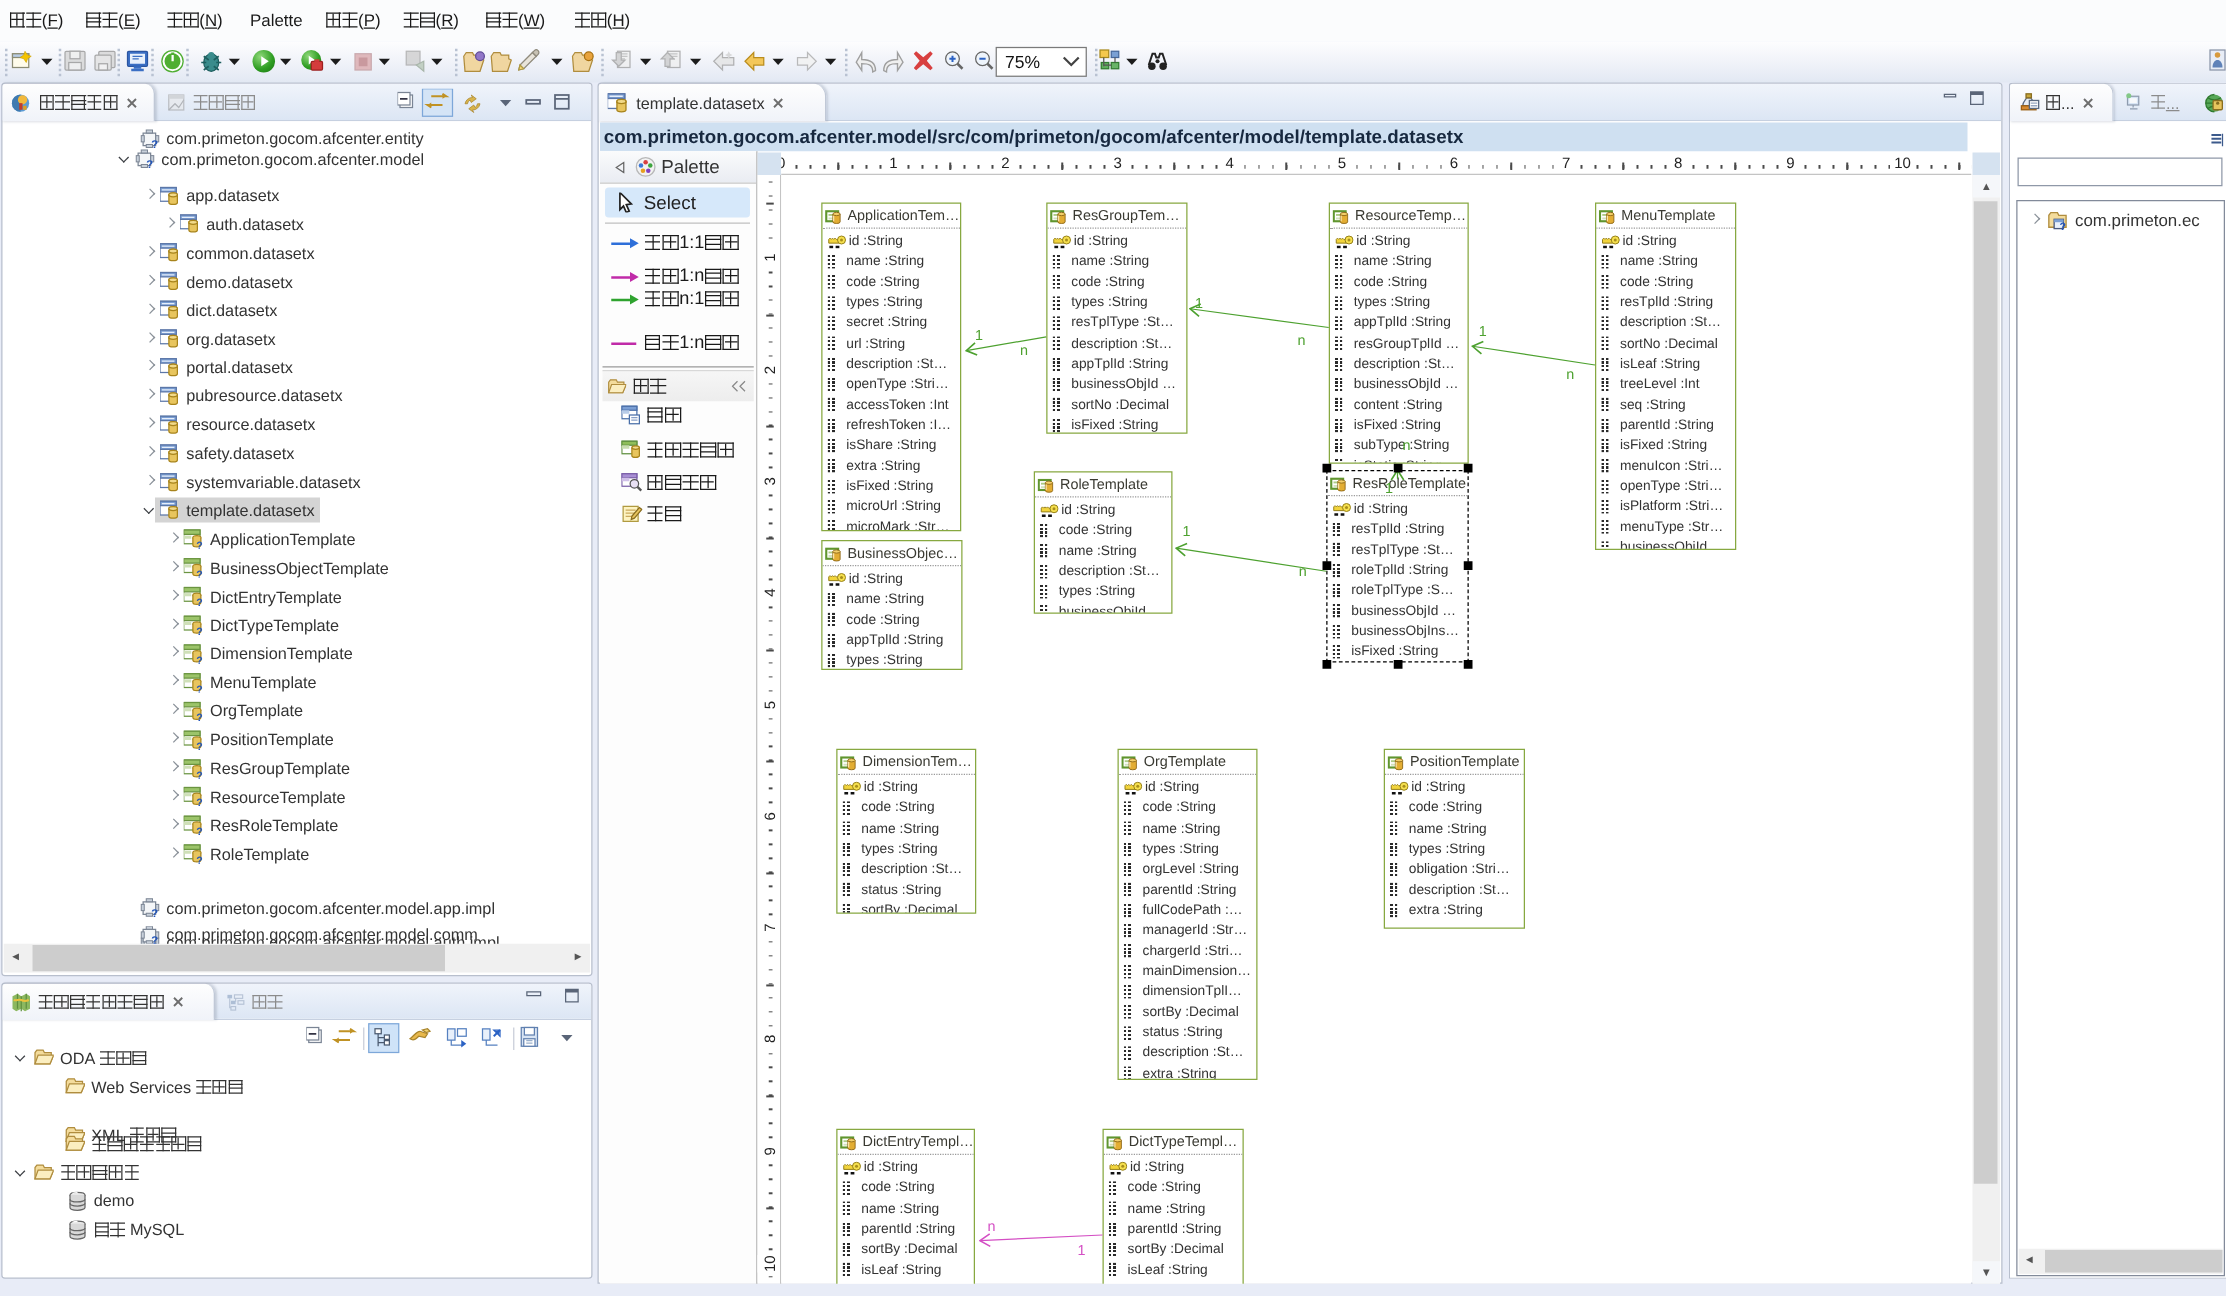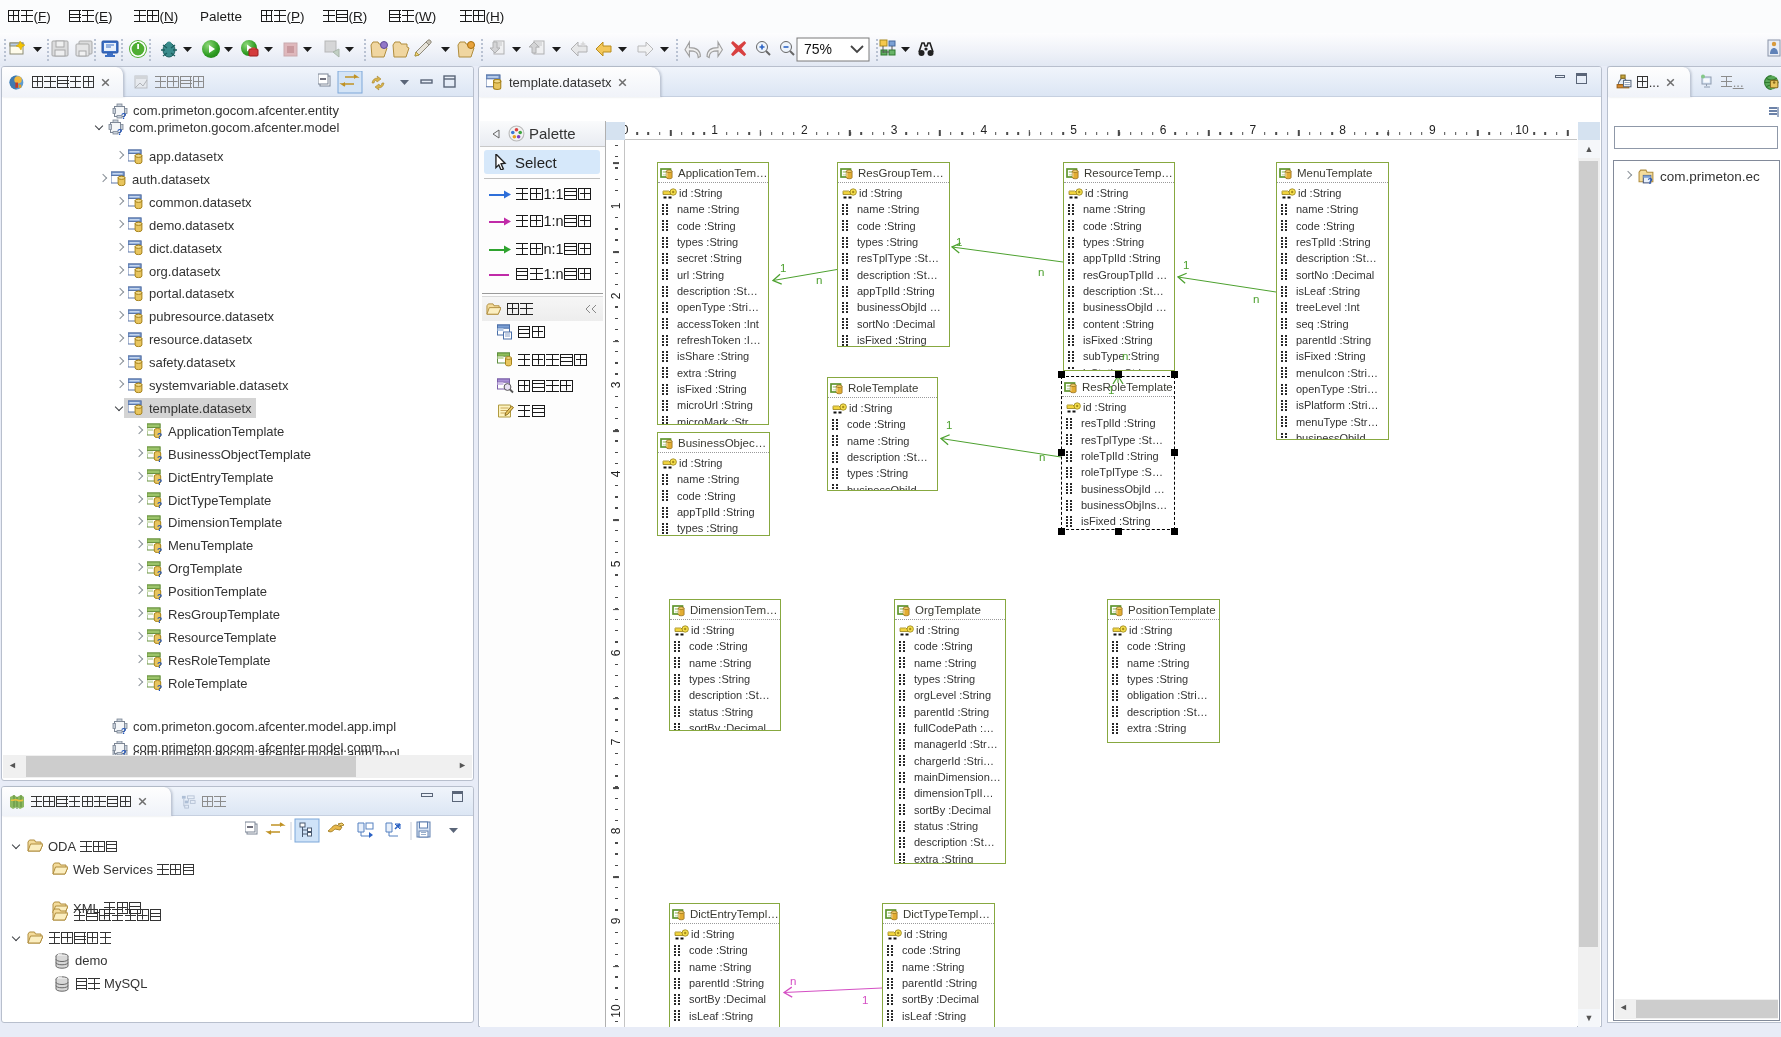--- a/index.html
+++ b/index.html
@@ -327,21 +327,21 @@
 <div style="position:absolute;left:1px;top:31px;right:1px;bottom:1px;overflow:hidden;font-size:13px" id="ltree">
 <div class="tree-row" style="top:1.7px;left:105px"><svg class="ic" width="16" height="16">
           <use href="#i-pkg"></use>
         </svg>com.primeton.gocom.afcenter.entity</div>
 <div class="tree-row" style="top:18px;left:92px"><i class="chev d"></i><svg class="ic" width="16" height="16">
           <use href="#i-pkg"></use>
         </svg>com.primeton.gocom.afcenter.model</div>
 <div class="tree-row" style="top:47.5px;left:112px"><i class="chev r"></i><svg class="ic" width="16" height="16">
           <use href="#i-file"></use>
         </svg>app.datasetx</div>
-<div class="tree-row" style="top:70.4px;left:95px"><i class="chev r"></i><svg class="ic" width="16" height="16">
+<div class="tree-row" style="top:70.4px;left:128px"><i class="chev r"></i><svg class="ic" width="16" height="16">
           <use href="#i-file"></use>
         </svg>auth.datasetx</div>
 <div class="tree-row" style="top:93.3px;left:112px"><i class="chev r"></i><svg class="ic" width="16" height="16">
           <use href="#i-file"></use>
         </svg>common.datasetx</div>
 <div class="tree-row" style="top:116.2px;left:112px"><i class="chev r"></i><svg class="ic" width="16" height="16">
           <use href="#i-file"></use>
         </svg>demo.datasetx</div>
 <div class="tree-row" style="top:139.1px;left:112px"><i class="chev r"></i><svg class="ic" width="16" height="16">
           <use href="#i-file"></use>
@@ -547,20 +547,21 @@
 <div id="editor" class="panel" style="left:478px;top:66px;width:1124px;height:961px;border-radius:3px 3px 0 0">
 <div class="tabbar" style="height:30px;border-radius:2px 2px 0 0">
 <div class="tab on" style="left:0;width:182px;height:30px;border-radius:3px 10px 0 0"><svg width="17" height="17" viewBox="0 0 16 16" style="margin-right:6px">
           <use href="#i-file"></use>
         </svg>template.datasetx<svg width="9" height="9" viewBox="0 0 9 9" style="margin-left:6px">
           <path d="M1.2 1.2l6.6 6.6M7.8 1.2L1.2 7.8" stroke="#6e6e6e" stroke-width="1.5"></path>
         </svg></div>
 <span class="abs" style="left:1076px;top:8px;width:10px;height:3px;border:1.4px solid #5a6578"></span>
 <span class="abs" style="left:1097px;top:6px;width:11px;height:11px;border:1.4px solid #5a6578;border-top-width:3.5px"></span>
 </div>
+<div class="abs" style="left:1px;top:31px;width:1094px;height:23px;background:#cfe0f1;font-size:15px;font-weight:bold;color:#17283f;line-height:23px;padding-left:3px;white-space:nowrap;overflow:hidden">com.primeton.gocom.afcenter.model/src/com/primeton/gocom/afcenter/model/template.datasetx</div>
 
 <div class="abs" id="palette" style="left:1px;top:54px;width:126px;height:906px;background:#fdfdfd;border-right:1px solid #b0b0b0;overflow:hidden">
 <div class="abs" style="left:0;top:0;width:125px;height:26px;background:linear-gradient(#fafbfc,#e9ecf2);border-bottom:1px solid #c8c8c8;display:flex;align-items:center;font-size:15px;color:#333"><svg width="8" height="10" viewBox="0 0 8 10" style="margin:0 8px 0 12px">
           <path d="M7 1L1 5l6 4z" fill="none" stroke="#666"></path>
         </svg><svg width="17" height="17" viewBox="0 0 16 16" style="margin-right:4px">
           <circle cx="8" cy="8" r="7" fill="#f2f2f2" stroke="#b8b8b8"></circle>
           <circle cx="8" cy="4.5" r="1.7" fill="#d84040"></circle>
           <circle cx="4.5" cy="7" r="1.7" fill="#3c78d8"></circle>
           <circle cx="11.5" cy="7" r="1.7" fill="#3fa53f"></circle>
           <circle cx="6" cy="11" r="1.7" fill="#e8a020"></circle>
@@ -571,21 +572,21 @@
         </svg>Select</div>
 <div class="abs" style="left:4px;top:57px;width:116px;border-top:1px solid #c0c0c0"></div>
 <div class="abs pit" style="top:61px"><svg width="24" height="12" viewBox="0 0 24 12">
           <path d="M1 7h16" stroke="#2e6fd9" stroke-width="2"></path>
           <path d="M16 2.5l7 4-7 4z" fill="#2e6fd9"></path>
         </svg><i class="z za"></i><i class="z zb"></i>1:1<i class="z zc"></i><i class="z zb"></i></div>
 <div class="abs pit" style="top:88px"><svg width="24" height="12" viewBox="0 0 24 12">
           <path d="M1 7h16" stroke="#c02ba8" stroke-width="2"></path>
           <path d="M16 2.5l7 4-7 4z" fill="#c02ba8"></path>
         </svg><i class="z za"></i><i class="z zb"></i>1:n<i class="z zc"></i><i class="z zb"></i></div>
-<div class="abs pit" style="top:116px"><svg width="24" height="12" viewBox="0 0 24 12">
+<div class="abs pit" style="top:106px"><svg width="24" height="12" viewBox="0 0 24 12">
           <path d="M1 7h16" stroke="#2fa32f" stroke-width="2"></path>
           <path d="M16 2.5l7 4-7 4z" fill="#2fa32f"></path>
         </svg><i class="z za"></i><i class="z zb"></i>n:1<i class="z zc"></i><i class="z zb"></i></div>
 <div class="abs pit" style="top:141px"><svg width="24" height="12" viewBox="0 0 24 12">
           <path d="M1 7h20" stroke="#c02ba8" stroke-width="2"></path>
         </svg><i class="z zc"></i><i class="z za"></i>1:n<i class="z zc"></i><i class="z zb"></i></div>
 <div class="abs" style="left:2px;top:172px;width:121px;border-top:1px solid #9a9a9a"></div>
 <div class="abs" style="left:2px;top:175px;width:121px;height:25px;background:linear-gradient(#f6f6f6,#ededed);border-top:1px solid #d8d8d8;display:flex;align-items:center;font-size:14px;color:#222">
         <svg width="17" height="15" viewBox="0 0 16 16" style="margin:0 4px 0 3px">
           <use href="#i-fold"></use>

